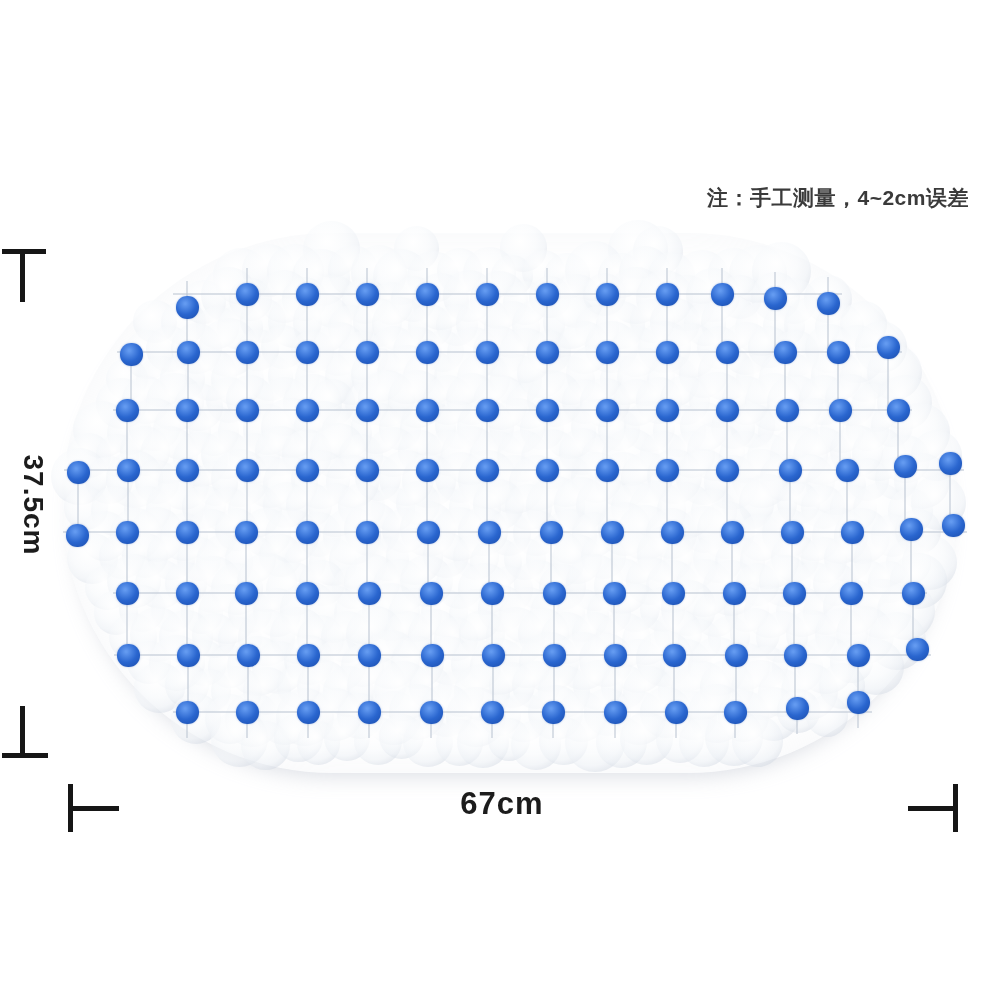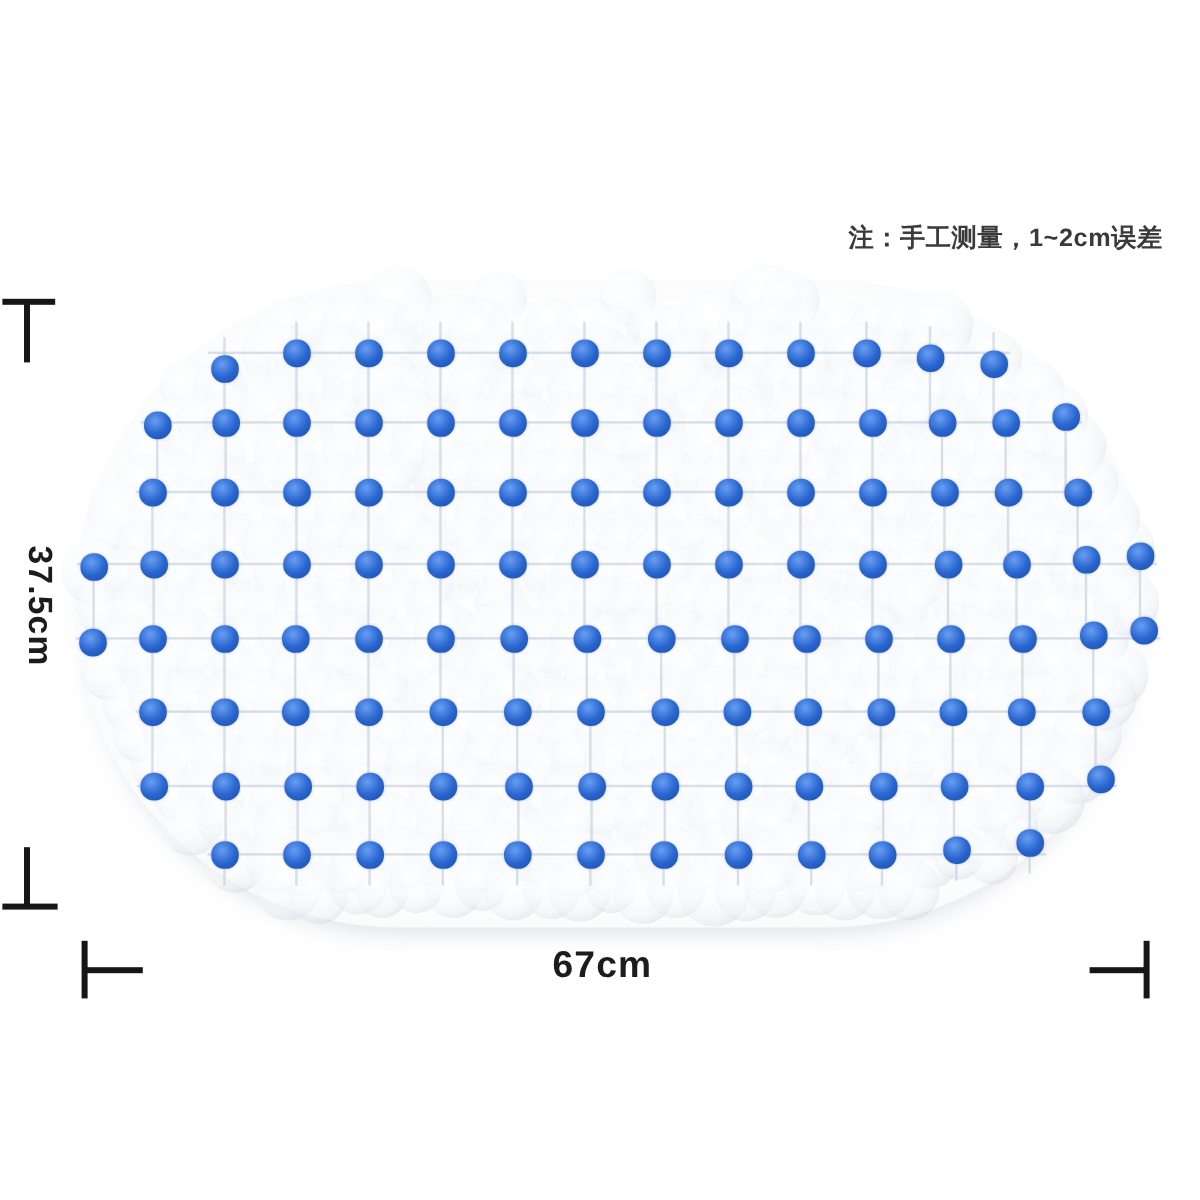--- a/index.html
+++ b/index.html
@@ -48,21 +48,21 @@
     position:absolute;left:432px;top:786px;width:140px;height:36px;line-height:36px;
     text-align:center;font-size:31px;font-weight:bold;color:var(--label-color,#1c1c1c);
     letter-spacing:1px;
   }
 </style>
 </head>
 <body>
 
 <div class="stage">
 
-  <div class="note">注：手工测量，1~2cm误差</div>
+  <div class="note">注：手工测量，4~2cm误差</div>
 
   <div class="mat-body"></div>
   <div class="mat-layer">
       <i class="bubble" style="left:303.0px;top:221.2px;width:56.5px;height:56.5px"></i>
       <i class="bubble" style="left:393.5px;top:225.6px;width:45.6px;height:45.6px"></i>
       <i class="bubble" style="left:499.9px;top:224.3px;width:47.6px;height:47.6px"></i>
       <i class="bubble" style="left:608.2px;top:219.9px;width:59.5px;height:59.5px"></i>
       <i class="bubble" style="left:632.9px;top:225.5px;width:50.1px;height:50.1px"></i>
       <i class="bubble" style="left:212.6px;top:248.3px;width:56.8px;height:56.8px"></i>
       <i class="bubble" style="left:241.7px;top:243.7px;width:53.2px;height:53.2px"></i>

